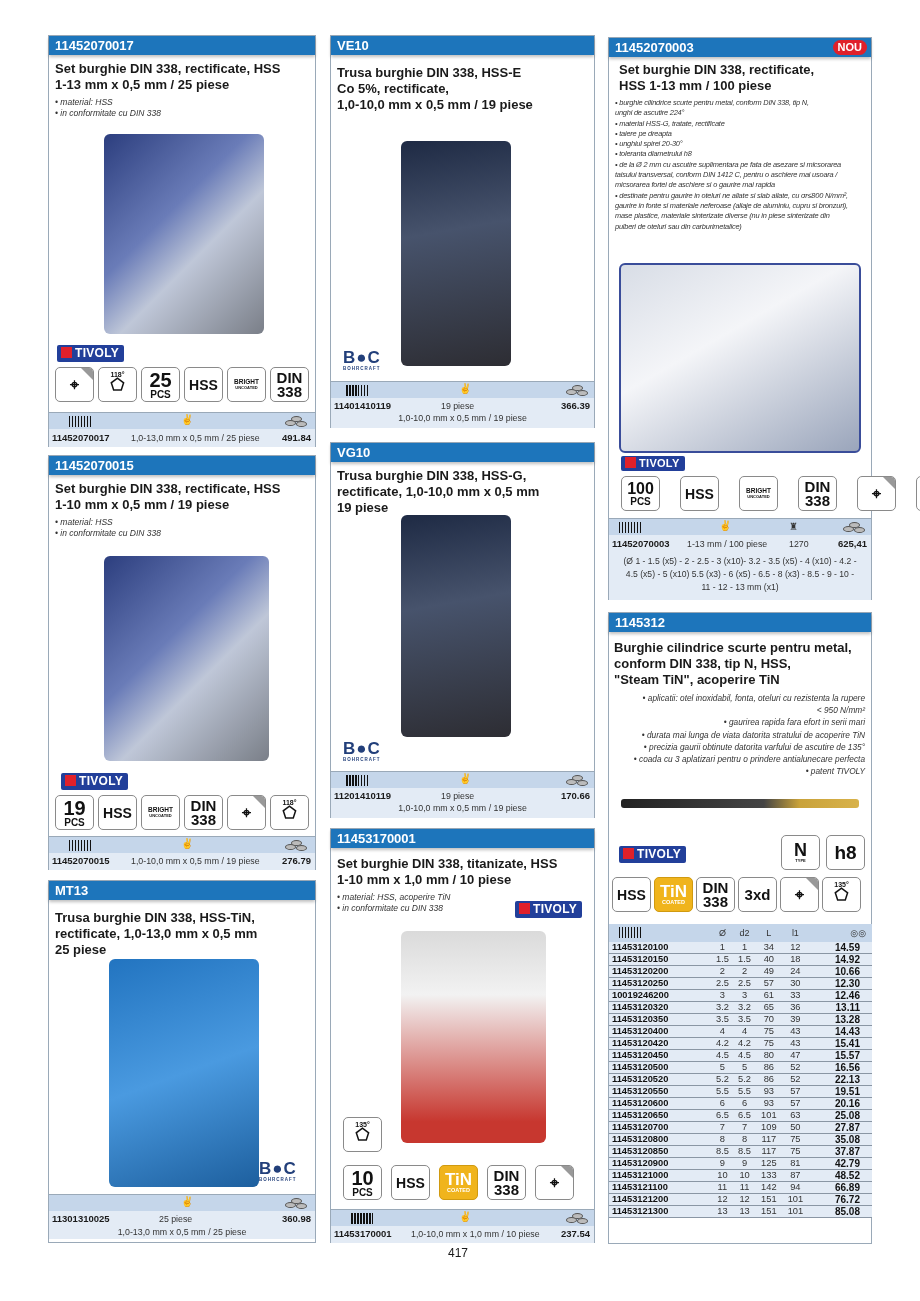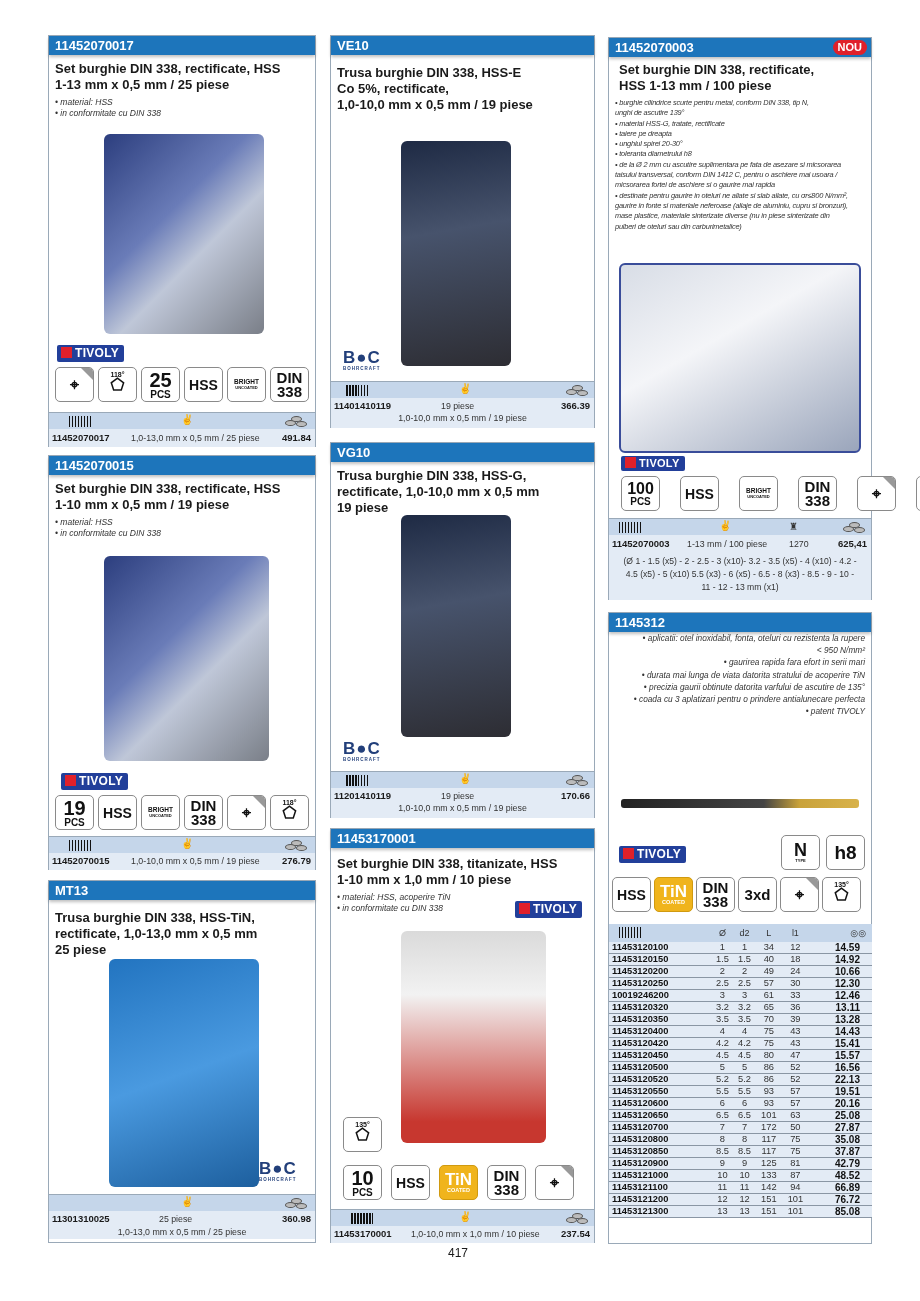--- a/index.html
+++ b/index.html
@@ -291,21 +291,21 @@
 </div>
 
 <div class="card" style="left:608px;top:37px;width:264px;height:563px;">
   <div class="card-head"><span>11452070003</span><span class="nou">NOU</span></div>
   <div class="title" style="padding-top:5px;padding-left:10px;">
     <div>Set burghie DIN 338, rectificate,</div>
     <div>HSS 1-13 mm / 100 piese</div>
   </div>
   <div class="bullets small">
     <div>• burghie cilindrice scurte pentru metal, conform DIN 338, tip N,</div>
-    <div>unghi de ascutire 139°</div>
+    <div>unghi de ascutire 224°</div>
     <div>• material HSS-G, tratate, rectificate</div>
     <div>• taiere pe dreapta</div>
     <div>• unghiul spirei 20-30°</div>
     <div>• toleranta diametrului h8</div>
     <div>• de la Ø 2 mm cu ascutire suplimentara pe fata de asezare si micsorarea</div>
     <div>taisului transversal, conform DIN 1412 C, pentru o aschiere mai usoara /</div>
     <div>micsorarea fortei de aschiere si o gaurire mai rapida</div>
     <div>• destinate pentru gaurire in oteluri ne aliate si slab aliate, cu σr≤800 N/mm²,</div>
     <div>gaurire in fonte si materiale neferoase (aliaje de aluminiu, cupru si bronzuri),</div>
     <div>mase plastice, materiale sinterizate diverse (nu in piese sinterizate din</div>
@@ -352,20 +352,25 @@
     <div class="sub" style="top:20px;line-height:13px;font-size:8.6px;">
       <div>(Ø 1 - 1.5 (x5) - 2 - 2.5 - 3 (x10)- 3.2 - 3.5 (x5) - 4 (x10) - 4.2 -</div>
       <div>4.5 (x5) - 5 (x10) 5.5 (x3) - 6 (x5) - 6.5 - 8 (x3) - 8.5 - 9 - 10 -</div>
       <div>11 - 12 - 13 mm (x1)</div>
     </div>
   </div>
 </div>
 
 <div class="card" style="left:608px;top:612px;width:264px;height:632px;">
   <div class="card-head">1145312</div>
+  <div class="title" style="padding-top:8px;padding-left:5px;">
+    <div>Burghie cilindrice scurte pentru metal,</div>
+    <div>conform DIN 338, tip N, HSS,</div>
+    <div>"Steam TiN", acoperire TiN</div>
+  </div>
   <div class="bullets med" style="padding-left:5px;text-align:right;">
     <div>• aplicatii: otel inoxidabil, fonta, oteluri cu rezistenta la rupere</div>
     <div>&lt; 950 N/mm²</div>
     <div>• gaurirea rapida fara efort in serii mari</div>
     <div>• durata mai lunga de viata datorita stratului de acoperire TiN</div>
     <div>• precizia gaurii obtinute datorita varfului de ascutire de 135°</div>
     <div>• coada cu 3 aplatizari pentru o prindere antialunecare perfecta</div>
     <div>• patent TIVOLY</div>
   </div>
   <div class="img drill" style="left:12px;top:186px;width:238px;height:9px;"></div>
@@ -528,21 +533,21 @@
         <td>6.5</td>
         <td>6.5</td>
         <td>101</td>
         <td>63</td>
         <td class="p">25.08</td>
       </tr>
       <tr>
         <td class="c">11453120700</td>
         <td>7</td>
         <td>7</td>
-        <td>172</td>
+        <td>109</td>
         <td>50</td>
         <td class="p">27.87</td>
       </tr>
       <tr>
         <td class="c">11453120800</td>
         <td>8</td>
         <td>8</td>
         <td>117</td>
         <td>75</td>
         <td class="p">35.08</td>

